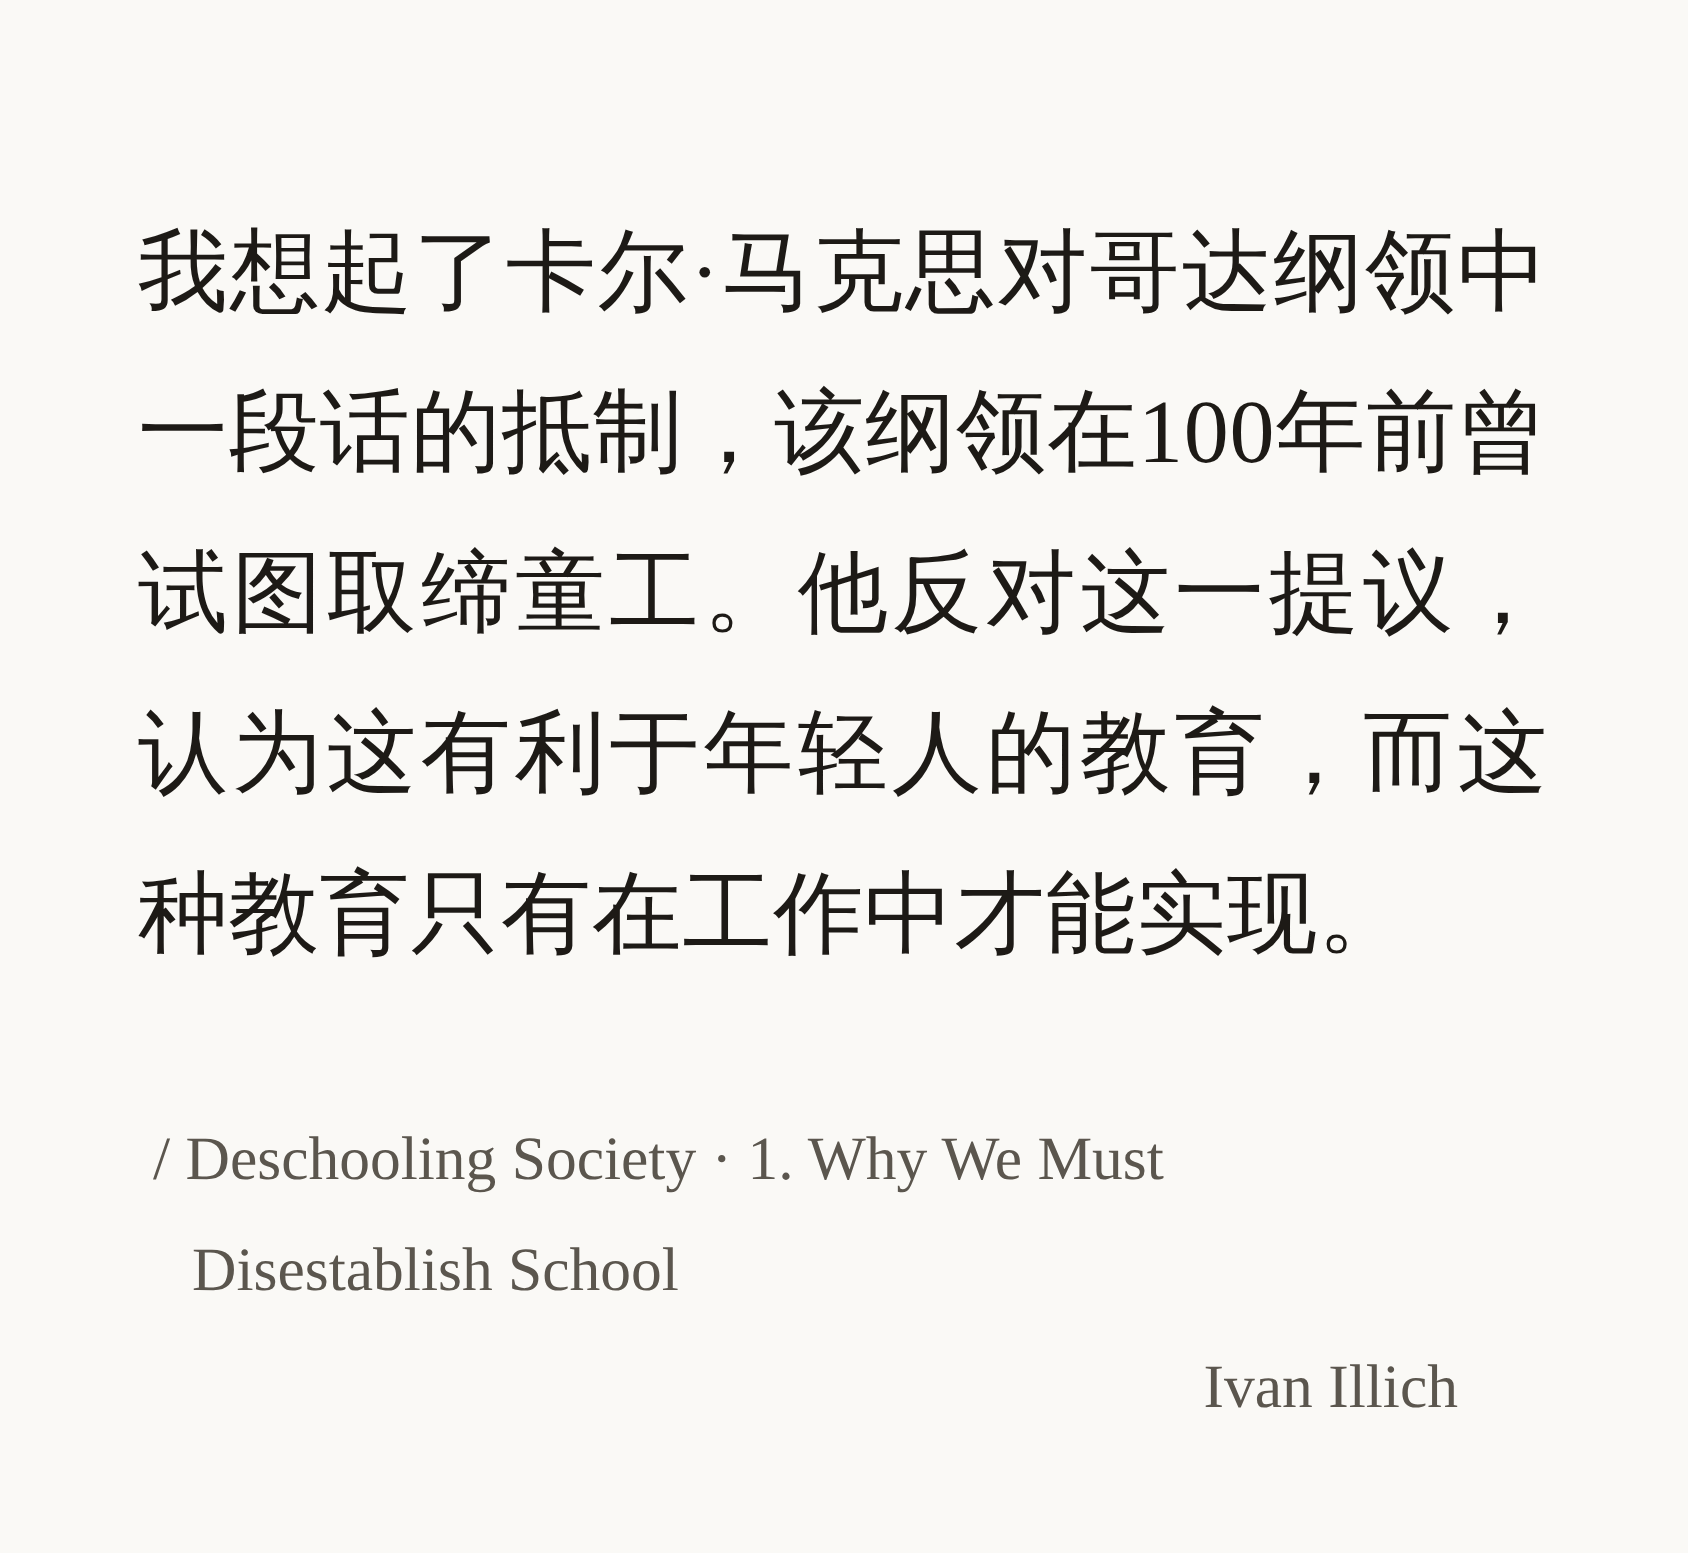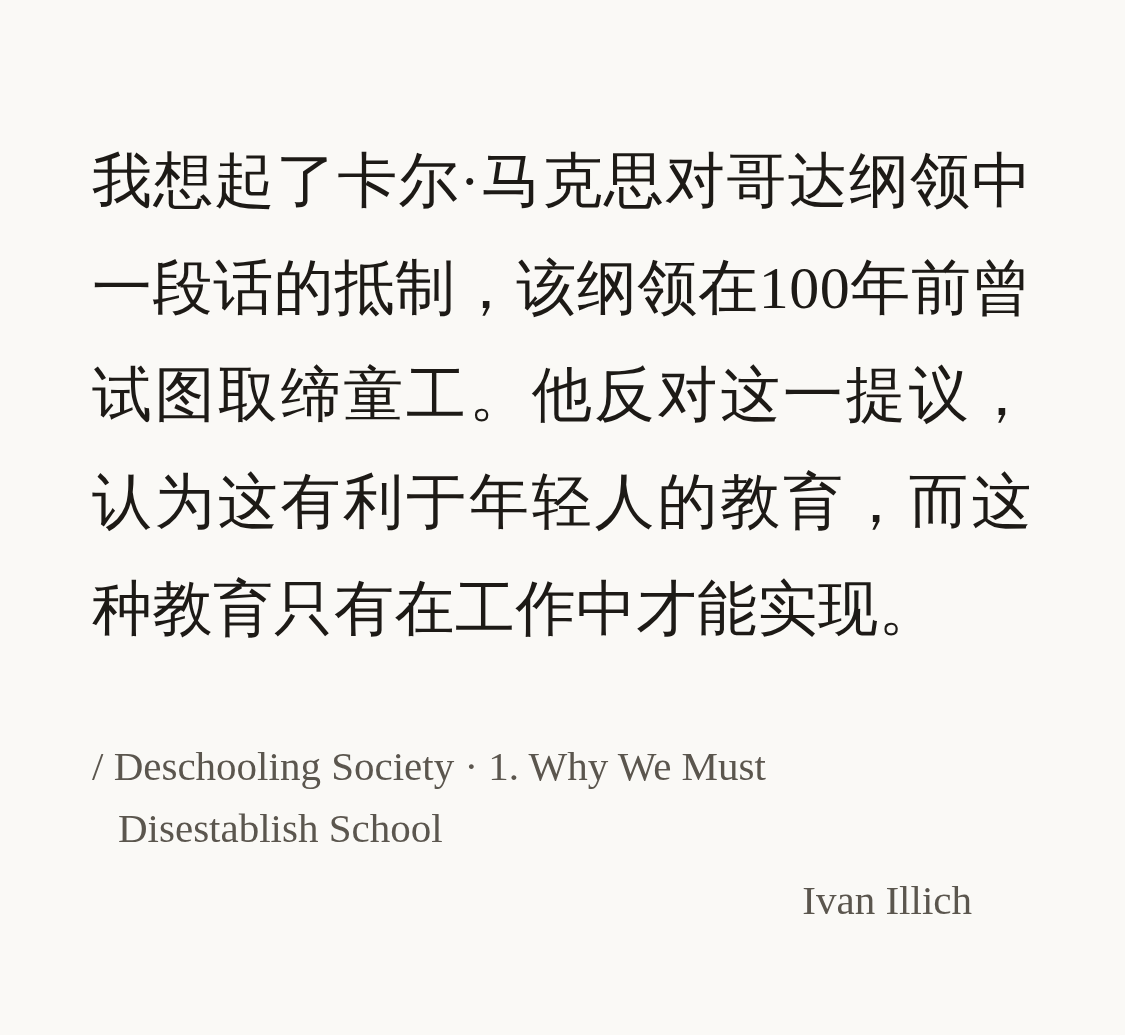--- a/index.html
+++ b/index.html
@@ -32,26 +32,26 @@
     max-width: 940px;
     font-weight: 400;
   }
   .attribution {
     margin-top: 72px;
     max-width: 880px;
   }
   .source-line {
     font-family: "Liberation Serif", serif;
     font-size: 41px;
-    line-height: 62px;
+    line-height: 74px;
     color: #5b564e;
     display: block;
     text-indent: -26px;
     padding-left: 26px;
-    margin: 0;
+    margin: 10px;
   }
   .source-line .slash {
     color: #5b564e;
   }
   .author-line {
     font-family: "Liberation Serif", serif;
     font-size: 41px;
     line-height: 62px;
     color: #5b564e;
     margin: 10px 0 0 0;

